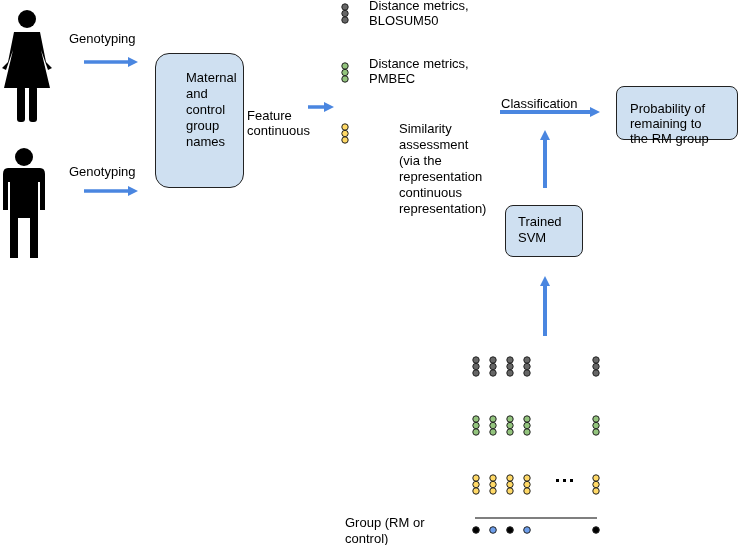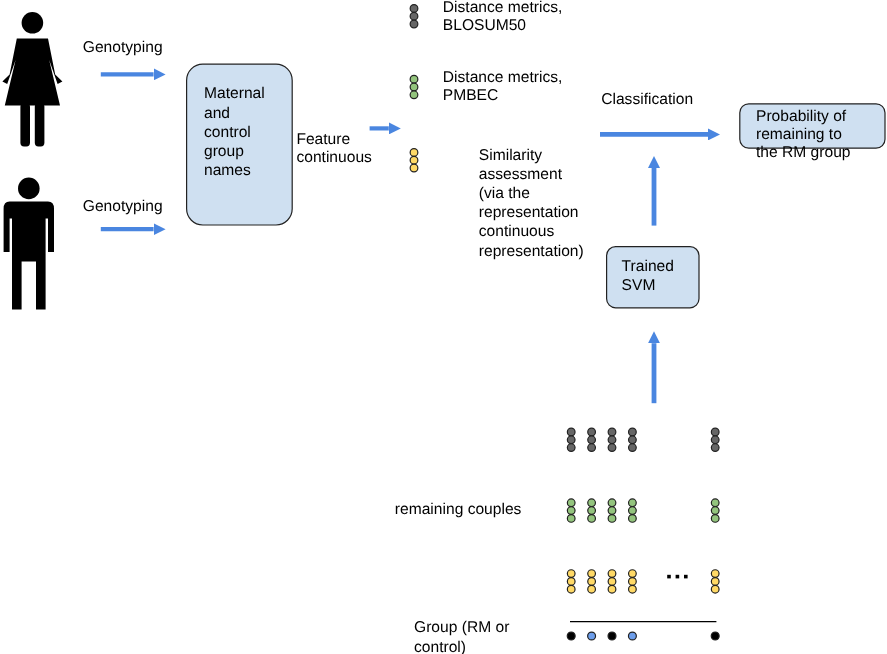--- a/index.html
+++ b/index.html
@@ -111,21 +111,21 @@
   <g fill="#000">
     <rect x="556" y="479" width="3" height="3"></rect>
     <rect x="563" y="479" width="3" height="3"></rect>
     <rect x="570" y="479" width="3" height="3"></rect>
   </g>
 </svg>
 
 <div class="abs txt" style="left:69px;top:31px;">Genotyping</div>
 <div class="abs txt" style="left:69px;top:164px;">Genotyping</div>
 
-<div class="box" style="left:155px;top:53px;width:89px;height:135px;border-radius:14px;padding:16px 0 0 14px;">
+<div class="box" style="left:155px;top:53px;width:89px;height:135px;border-radius:14px;padding:16px 0 0 30px;">
   <div>Maternal</div>
   <div>and</div>
   <div>control</div>
   <div>group</div>
   <div>names</div>
 </div>
 
 <div class="abs txt" style="left:247px;top:108px;">
   <div>Feature</div>
   <div>continuous</div>
@@ -141,32 +141,31 @@
 </div>
 <div class="abs txt" style="left:369px;top:121px;line-height:16px;margin-left:30px;">
   <div>Similarity</div>
   <div>assessment</div>
   <div>(via the</div>
   <div>representation</div>
   <div>continuous</div>
   <div>representation)</div>
 </div>
 
-<div class="abs txt" style="left:501px;top:75px;text-align:center;">Classification</div>
+<div class="abs txt" style="left:501px;top:96px;text-align:center;">Classification</div>
 
-<div class="box" style="left:616px;top:86px;width:122px;height:38px;border-radius:8px;padding:2px 0 0 13px;line-height:15px;">
+<div class="box" style="left:616px;top:86px;width:122px;height:54px;border-radius:8px;padding:14px 0 0 13px;line-height:15px;">
   <div>Probability of</div>
   <div>remaining to</div>
   <div>the RM group</div>
 </div>
 
 <div class="box" style="left:505px;top:205px;width:78px;height:52px;border-radius:8px;padding:8px 0 0 12px;">
   <div>Trained</div>
   <div>SVM</div>
 </div>
 
 <div class="abs txt" style="left:329px;top:415px;line-height:17px;">
-  <div>remaining couples</div>
 </div>
 <div class="abs txt" style="left:345px;top:515px;line-height:16px;">
   <div>Group (RM or</div>
   <div>control)</div>
 </div>
 
 </body></html>

